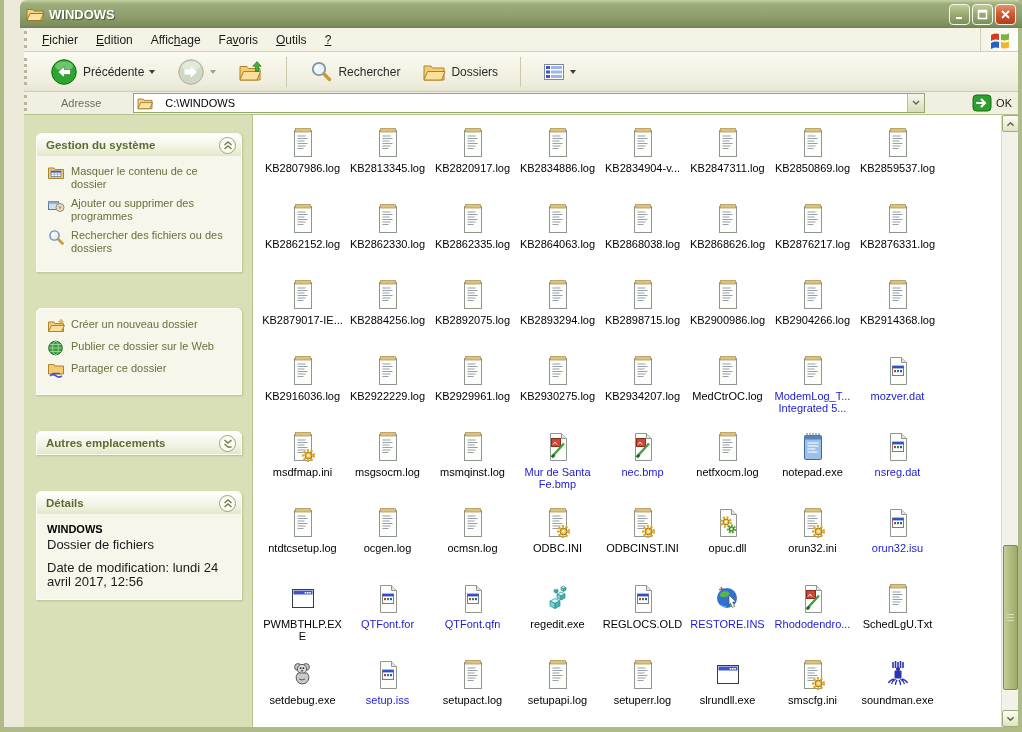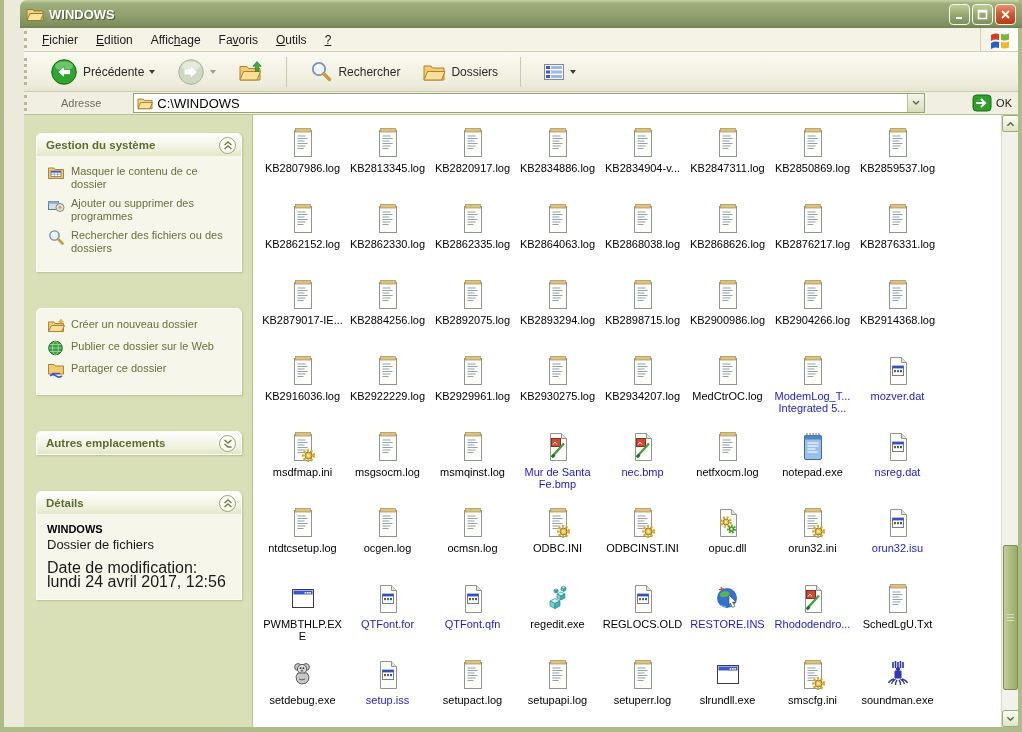--- a/index.html
+++ b/index.html
@@ -32,42 +32,42 @@
   .tbtn { display:flex; align-items:center; gap:5px; padding:2px 5px; border-radius:3px; }
   .tbtn .tlabel { font-size:12px; color:#2a2a2a; }
   .caret { width:0; height:0; border:3.5px solid transparent; border-top:4px solid #3c3c3c; margin-top:4px; }
   .caret.gray { border-top-color:#9aa08e; }
   .vsep { width:1px; height:30px; background:#ccc8ae; margin:0 5px; }
 
   
   .addressbar { height:23px; display:flex; align-items:center; background:#f1efe1; border-bottom:1px solid #b9c18d; padding-right:6px;gap:26px; }
   .addr-label { font-size:11px; color:#6e6e60; margin:0 6px 0 2px; }
   .addr-combo { flex:1; height:20px; background:#fff; border:1px solid #92a86e; display:flex; align-items:center; padding-left:3px; }
-  .addr-text { font-size:13px; color:#000; margin-left:4px; flex:1; }
+  .addr-text { font-size:11px; color:#000; margin-left:12px; flex:1; }
   .addr-drop { width:17px; height:18px; background:linear-gradient(180deg,#f6f6ee,#d7ddb9); border-left:1px solid #b9c18d;
     display:flex; align-items:center; justify-content:center; }
   .go-group { display:flex; align-items:center; gap:4px; margin-left:21px; }
   .go-label { font-size:11px; color:#1a1a1a; }
 
   
   .main { display:flex; height:612px; }
   .sidebar { width:228px; background:#d9dfb6; padding:18px 10px 0 12px; overflow:hidden; }
   .panel { background:#f6f6ea; border:1px solid #fdfdf6; border-radius:5px 5px 0 0; margin-bottom:36px; box-shadow:1px 1px 2px #b9c190; }
   .panel-head { height:22px; display:flex; align-items:center; justify-content:space-between; padding:0 5px 0 9px;
     background:linear-gradient(180deg,#ffffff 0%,#f2f3e2 60%,#e4e7c9 100%); border-radius:5px 5px 0 0; }
   .panel-title { font-size:11.5px; font-weight:bold; color:#5c6b33; }
   .chev { width:17px; height:17px; border-radius:50%; background:#fbfbf3; border:1px solid #9aa673;
     display:flex; align-items:center; justify-content:center; }
   .panel-body { padding:9px 6px 10px 10px; }
   .task-item { display:flex; gap:6px; margin-bottom:6px; cursor:pointer; }
   .task-item .ticn { flex:0 0 18px; display:flex; }
   .task-item .ttxt { font-size:11px; line-height:13px; color:#68713d; }
   .dname { font-size:11px; font-weight:bold; color:#000; }
   .dtype { font-size:13px; color:#1a1a1a; margin-top:2px; }
-  .dmod  { font-size:16px; color:#1a1a1a; margin-top:9px; line-height:14px; }
+  .dmod  { font-size:13px; color:#1a1a1a; margin-top:9px; line-height:14px; }
 
   
   .filearea { flex:1; background:#fff; border-left:1px solid #b9c18d; position:relative; overflow:hidden; }
   .grid { position:absolute; left:0; top:0; right:17px; bottom:0; display:grid;
     grid-template-columns:repeat(8,85px); grid-auto-rows:76px; padding:8px 0 0 7px; }
   .tile { width:85px; display:flex; flex-direction:column; align-items:center; padding-top:2px; cursor:default; }
   .tile .ibox { height:34px; display:flex; align-items:flex-end; justify-content:center; }
   .tile .flabel { margin-top:3px; font-size:11px; line-height:12px; color:#000; text-align:center; max-width:84px; word-wrap:break-word; }
   .tile .flabel.blue { color:#1b1bd1; }
 

